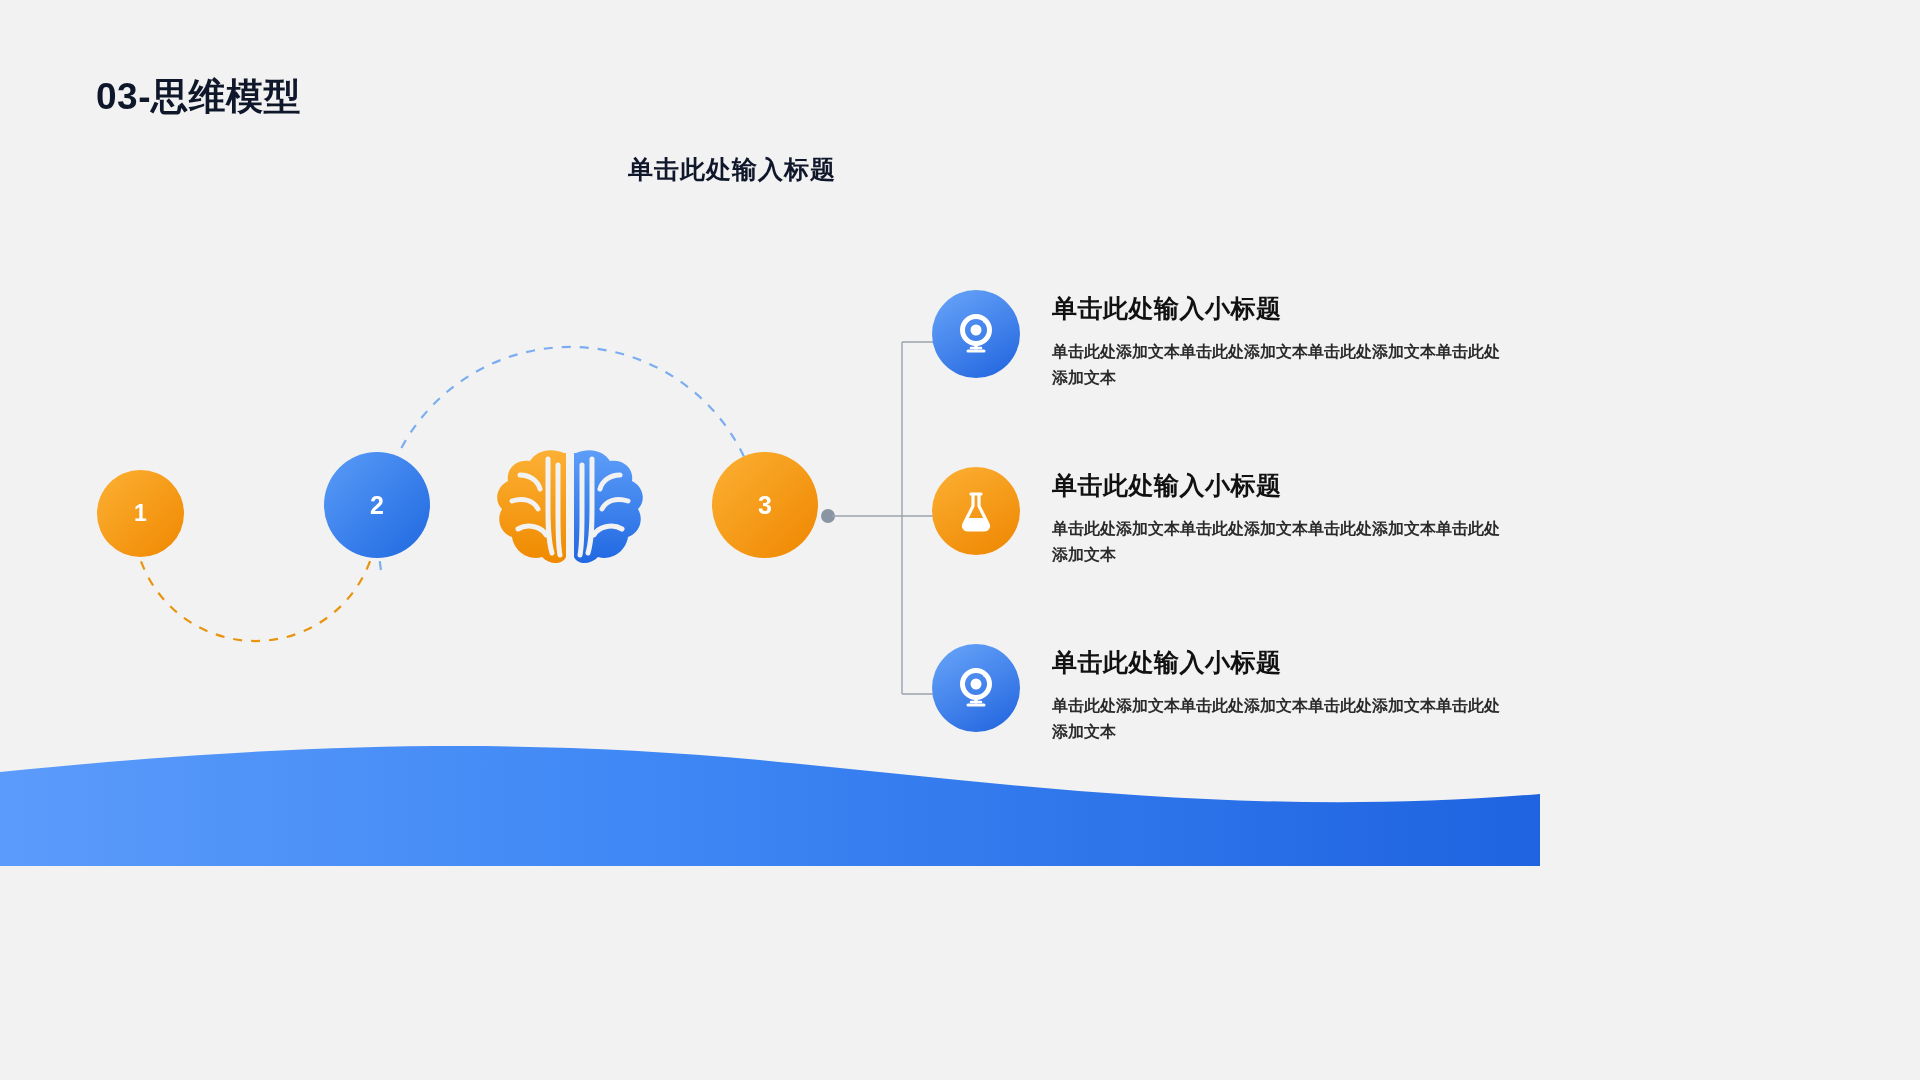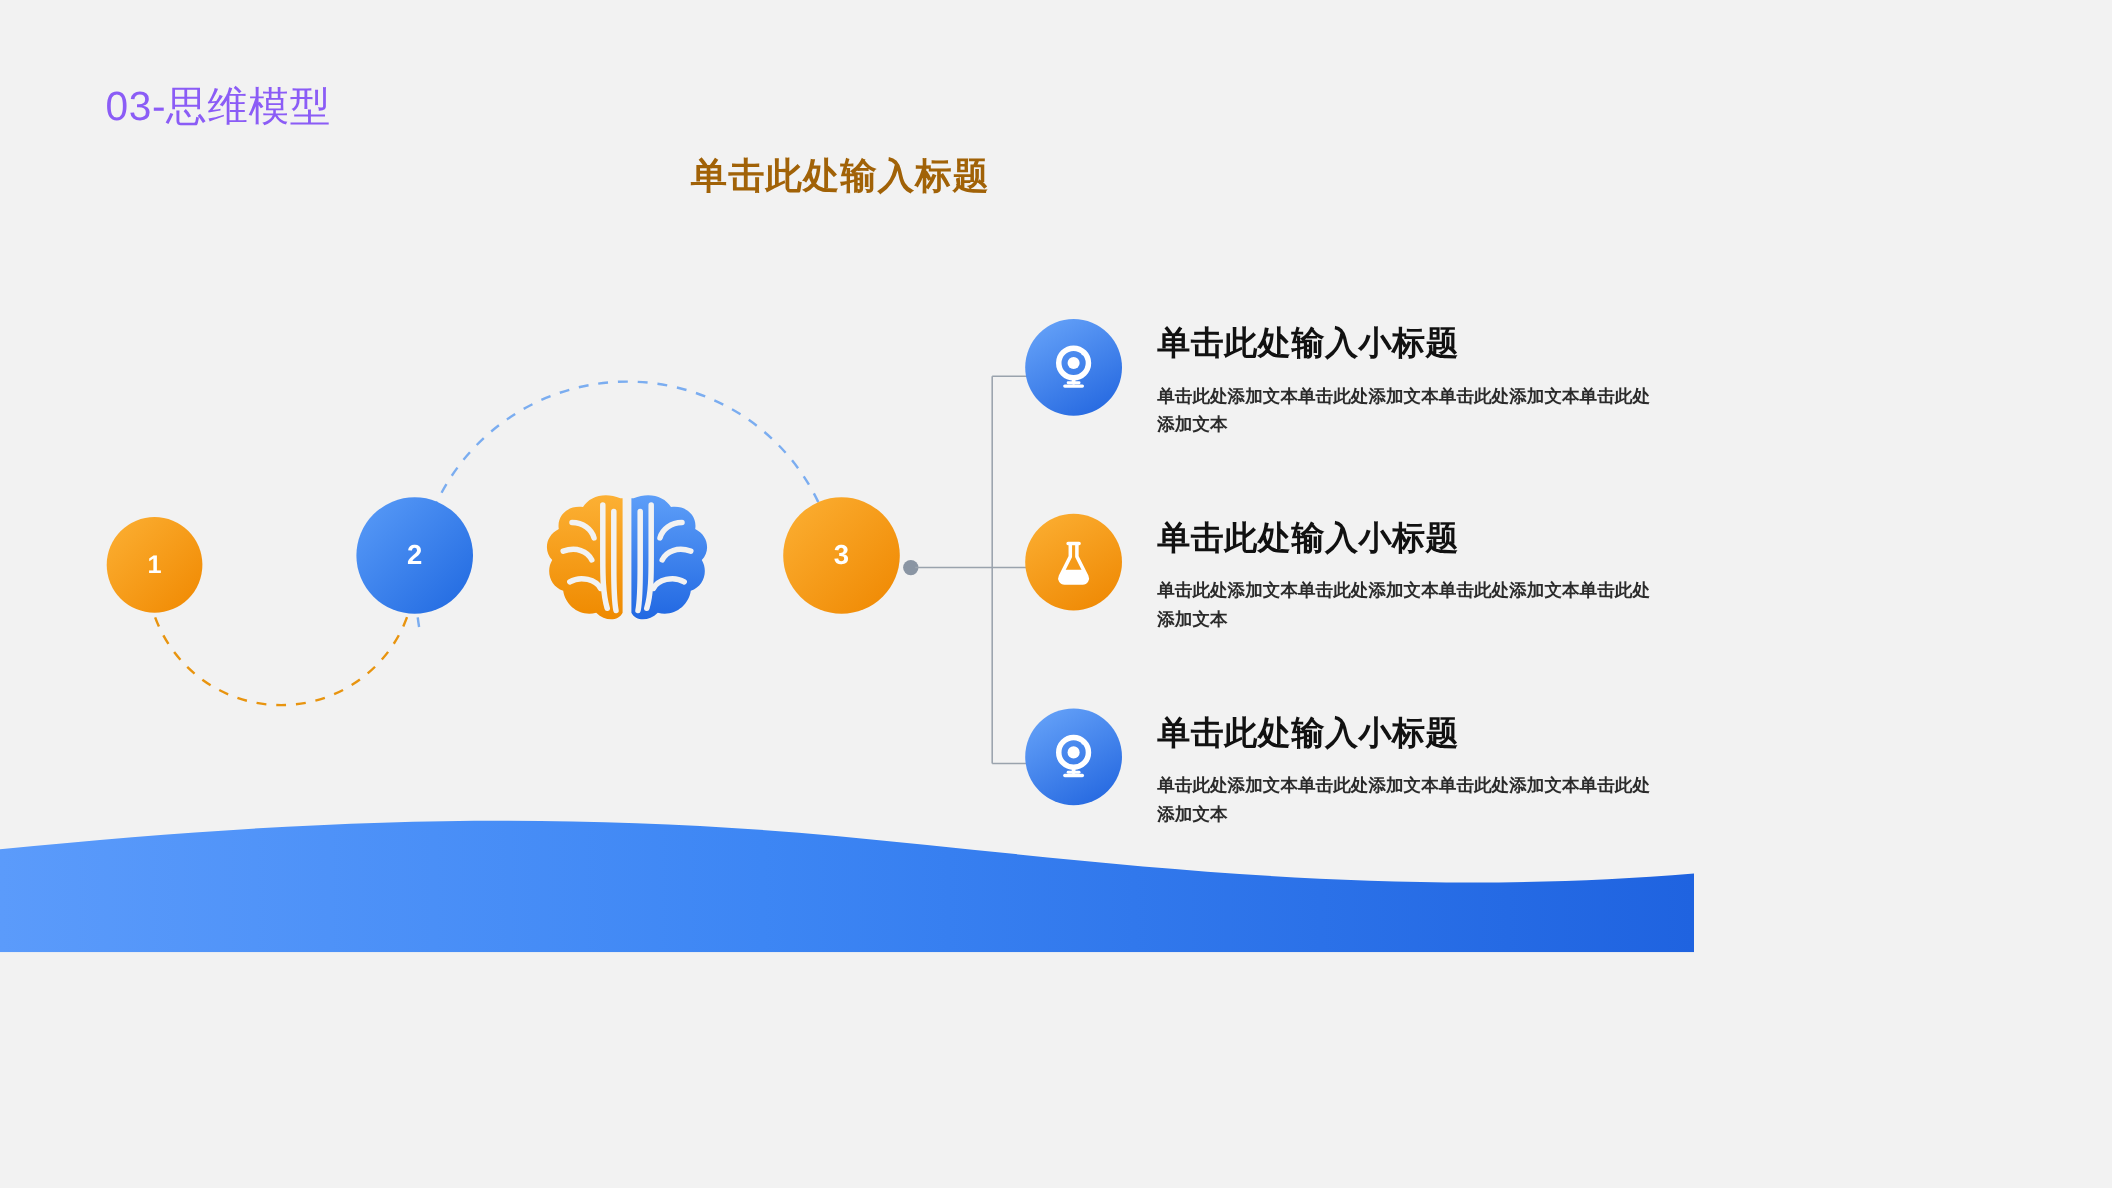--- a/index.html
+++ b/index.html
@@ -21,34 +21,34 @@
     background: #f2f2f2;
     overflow: hidden;
   }
 
   
   .section-label {
     position: absolute;
     left: 96px;
     top: 72px;
     font-size: 37px;
-    font-weight: normal;
-    color: #8b5cf6;
+    font-weight: bold;
+    color: #0f172a;
     letter-spacing: 0.5px;
     white-space: nowrap;
   }
 
   
   .main-heading {
     position: absolute;
     left: 628px;
-    top: 138px;
-    font-size: 33px;
-    font-weight: bold;
-    color: #a16207;
+    top: 153px;
+    font-size: 25px;
+    font-weight: bold;
+    color: #0f172a;
     letter-spacing: 1px;
     white-space: nowrap;
   }
 
   
   .diagram {
     position: absolute;
     left: 0;
     top: 240px;
     width: 900px;
@@ -133,21 +133,21 @@
     background: linear-gradient(150deg, #6aa6fa 0%, #1f63de 100%);
   }
   .icon-orange {
     background: linear-gradient(150deg, #fcb034 0%, #ee8600 100%);
   }
   .item-text {
     margin-left: 32px;
     padding-top: 4px;
   }
   .item-title {
-    font-size: 30px;
+    font-size: 25px;
     font-weight: bold;
     color: #111111;
     letter-spacing: 0.5px;
     white-space: nowrap;
     margin-bottom: 14px;
   }
   .item-body {
     font-size: 16px;
     line-height: 1.65;
     color: #2b2b2b;

